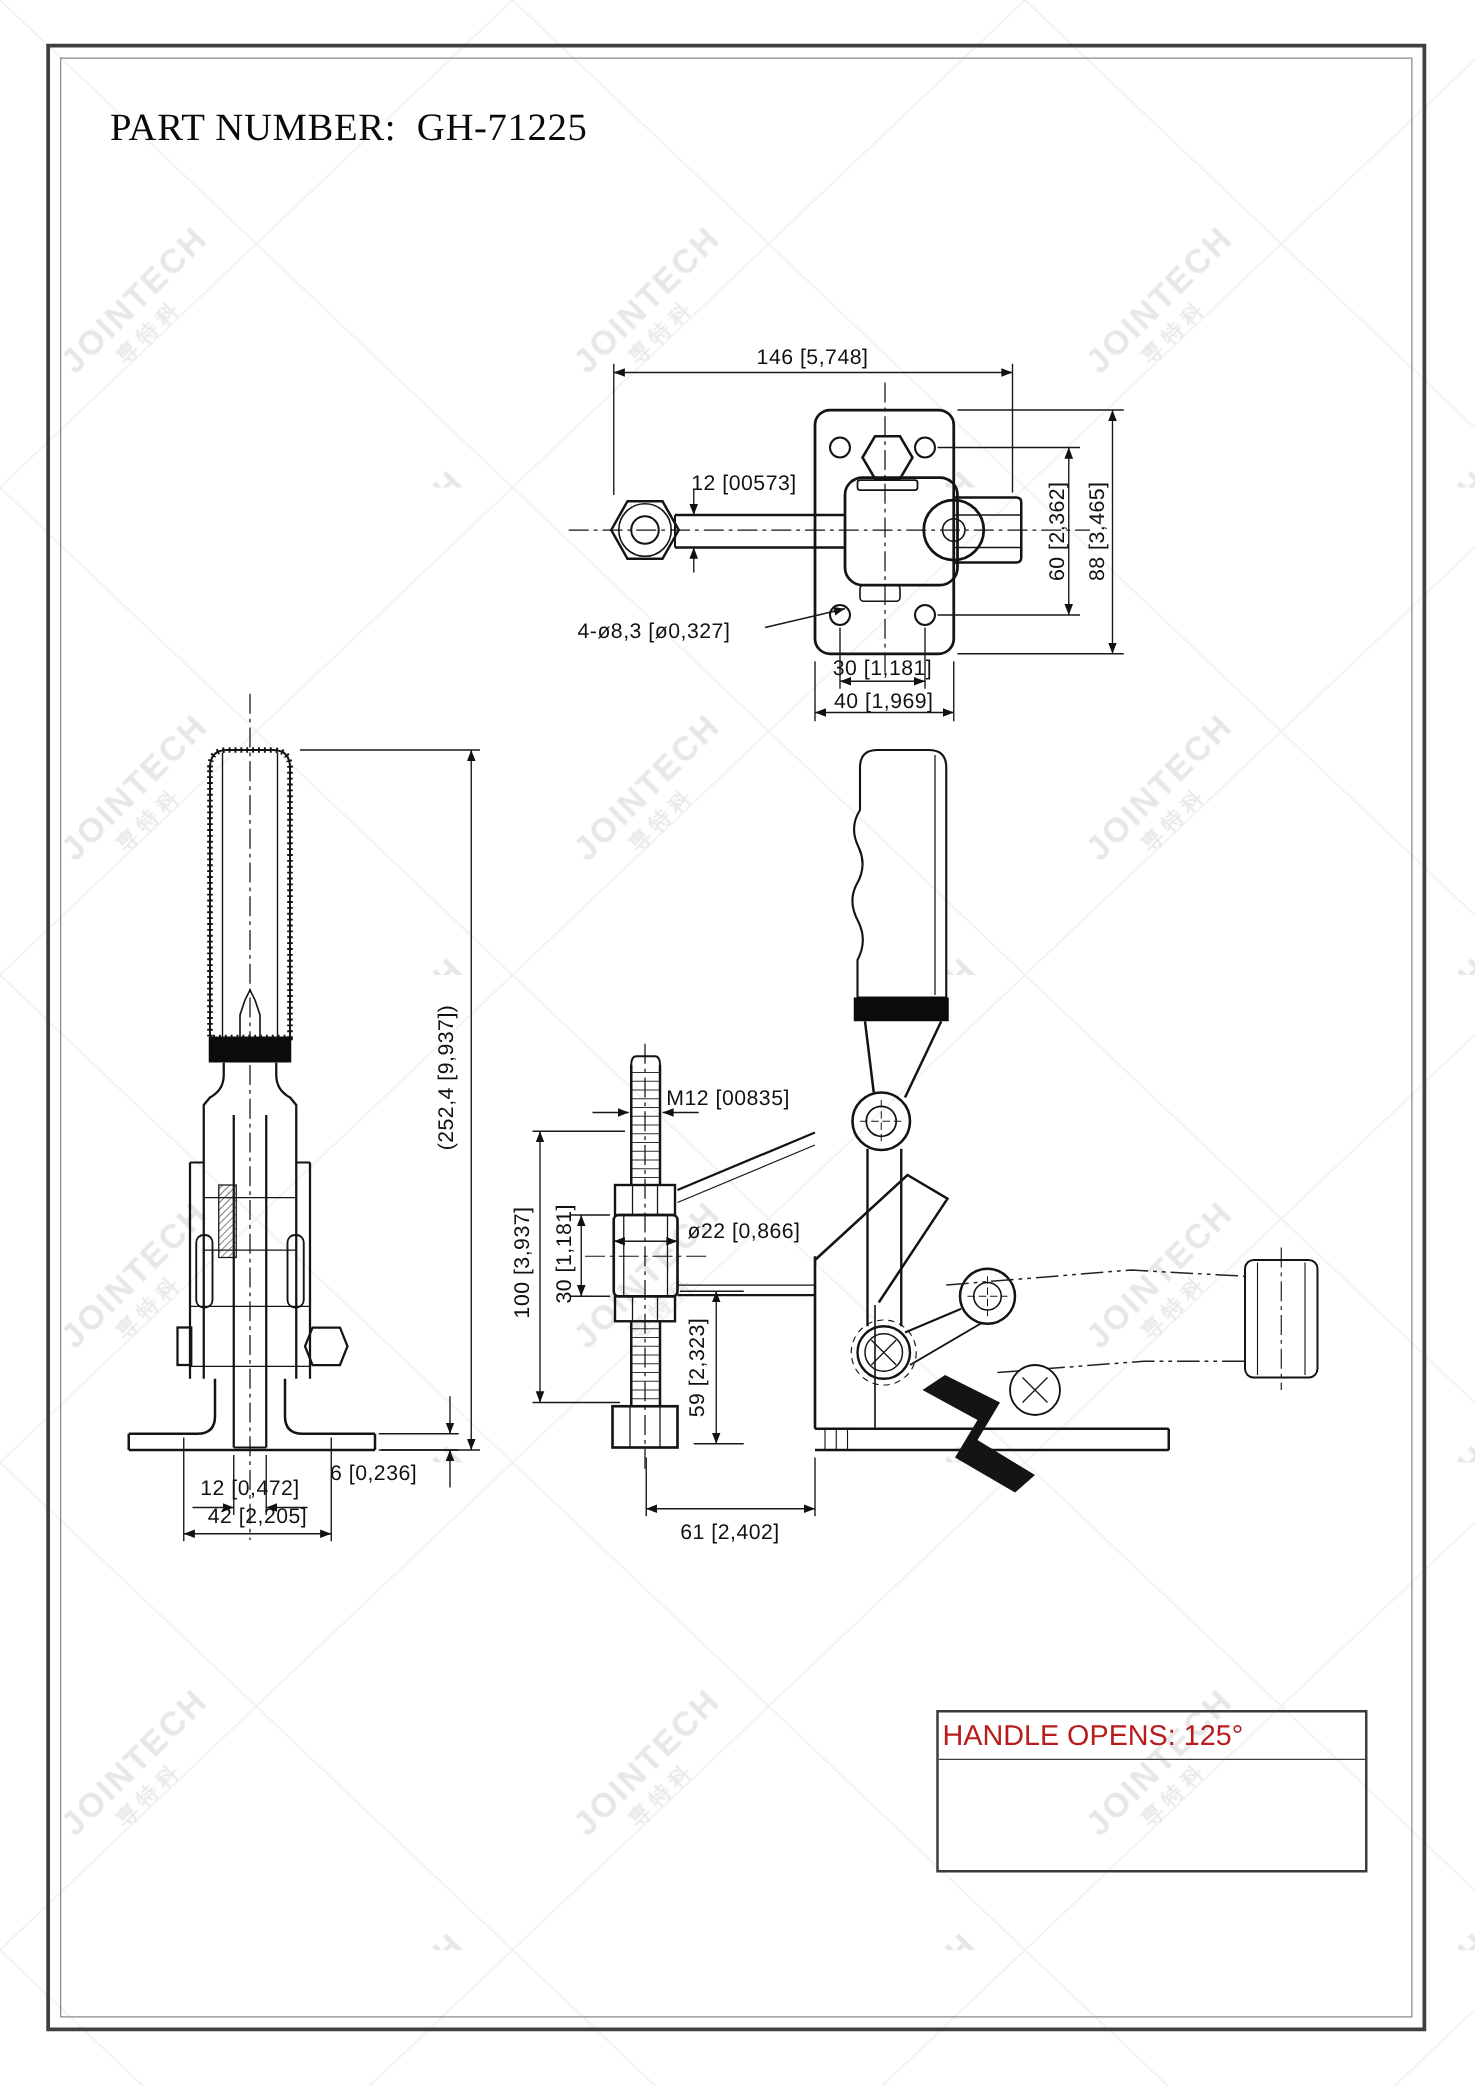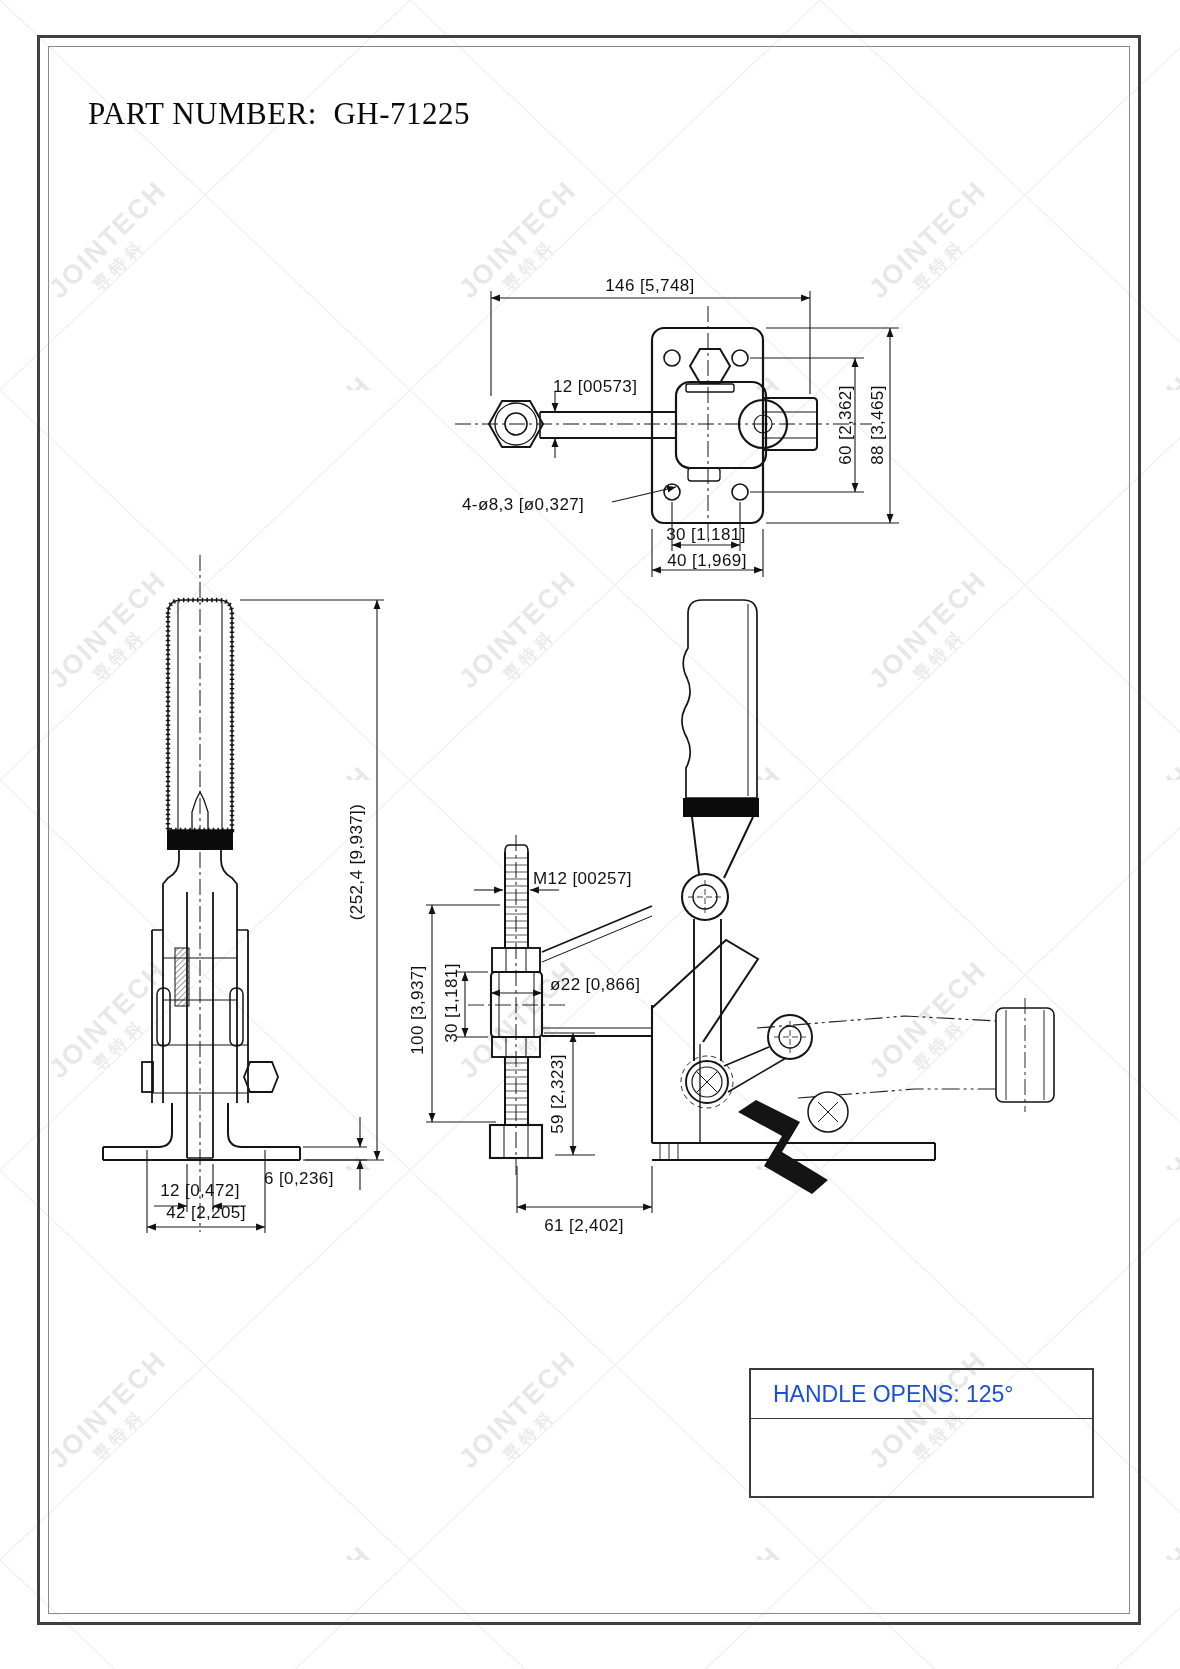--- a/index.html
+++ b/index.html
@@ -6,31 +6,31 @@
   body{width:1180px;height:1669px;background:#ffffff;position:relative;overflow:hidden;
        font-family:"Liberation Sans",sans-serif;}
   
   .frame-outer{position:absolute;left:37px;top:35px;width:1104px;height:1590px;
        border:3px solid #404040;box-sizing:border-box;z-index:1;}
   .frame-inner{position:absolute;left:48px;top:46px;width:1082px;height:1568px;
        border:1px solid #8a8a8a;box-sizing:border-box;z-index:1;}
   
   .title{position:absolute;left:88px;top:84px;z-index:4;
        font-family:"Liberation Serif",serif;font-size:31px;color:#0a0a0a;
-       letter-spacing:0.5px;white-space:pre;margin-top:12px;}
+       letter-spacing:0.5px;white-space:pre;}
   
   .dim{position:absolute;z-index:4;font-size:17px;color:#111;white-space:nowrap;
        letter-spacing:0.4px;font-family:"Liberation Sans",sans-serif;}
   .dim.h{transform:translateX(-50%);}
   .dim.v{transform:translate(-50%,-50%) rotate(-90deg);}
   
   .spec{position:absolute;left:749px;top:1368px;width:345px;height:130px;z-index:4;
        border:2px solid #3c3c3c;box-sizing:border-box;background:rgba(255,255,255,0.0);}
-  .spec .row{height:49px;border-bottom:1px solid #3c3c3c;box-sizing:border-box;
-       display:flex;align-items:center;padding-left:22px;font-size:23px;color:#1d4ed8;}
+  .spec .row{height:38px;border-bottom:1px solid #3c3c3c;box-sizing:border-box;
+       display:flex;align-items:center;padding-left:3px;font-size:23px;color:#b91c1c;}
   .spec .row:last-child{border-bottom:none;}
   svg{position:absolute;left:0;top:0;z-index:2;}
   svg.wm{z-index:0;}
   .wmt{font-family:"Liberation Sans",sans-serif;font-weight:bold;font-size:27px;
        fill:#e7e7e7;letter-spacing:2px;}
   .wmc{font-family:"Liberation Sans",sans-serif;font-weight:bold;font-size:17px;
        fill:#eaeaea;letter-spacing:5px;}
 </style>
 </head>
 <body>
@@ -212,21 +212,21 @@
 <div class="dim v" style="left:878px;top:425px">88 [3,465]</div>
 <div class="dim" style="left:462px;top:495px">4-ø8,3 [ø0,327]</div>
 <div class="dim h" style="left:706px;top:525px">30 [1,181]</div>
 <div class="dim h" style="left:707px;top:551px">40 [1,969]</div>
 
 <div class="dim v" style="left:357px;top:862px">(252,4 [9,937])</div>
 <div class="dim h" style="left:200px;top:1181px">12 [0,472]</div>
 <div class="dim" style="left:264px;top:1169px">6 [0,236]</div>
 <div class="dim h" style="left:206px;top:1203px">42 [2,205]</div>
 
-<div class="dim" style="left:533px;top:869px">M12 [00257]</div>
+<div class="dim" style="left:533px;top:869px">M12 [00835]</div>
 <div class="dim v" style="left:418px;top:1010px">100 [3,937]</div>
 <div class="dim v" style="left:452px;top:1003px">30 [1,181]</div>
 <div class="dim" style="left:550px;top:975px">ø22 [0,866]</div>
 <div class="dim v" style="left:558px;top:1094px">59 [2,323]</div>
 <div class="dim h" style="left:584px;top:1216px">61 [2,402]</div>
 
 <div class="spec">
   <div class="row">HANDLE OPENS: 125°</div>
   <div class="row"></div>
 </div>

